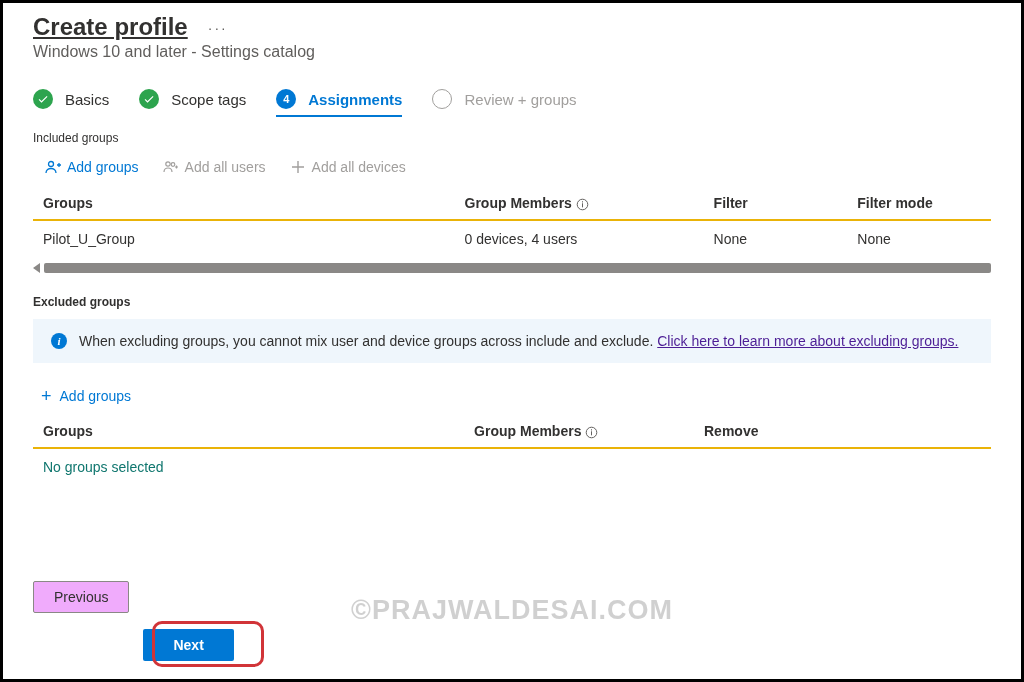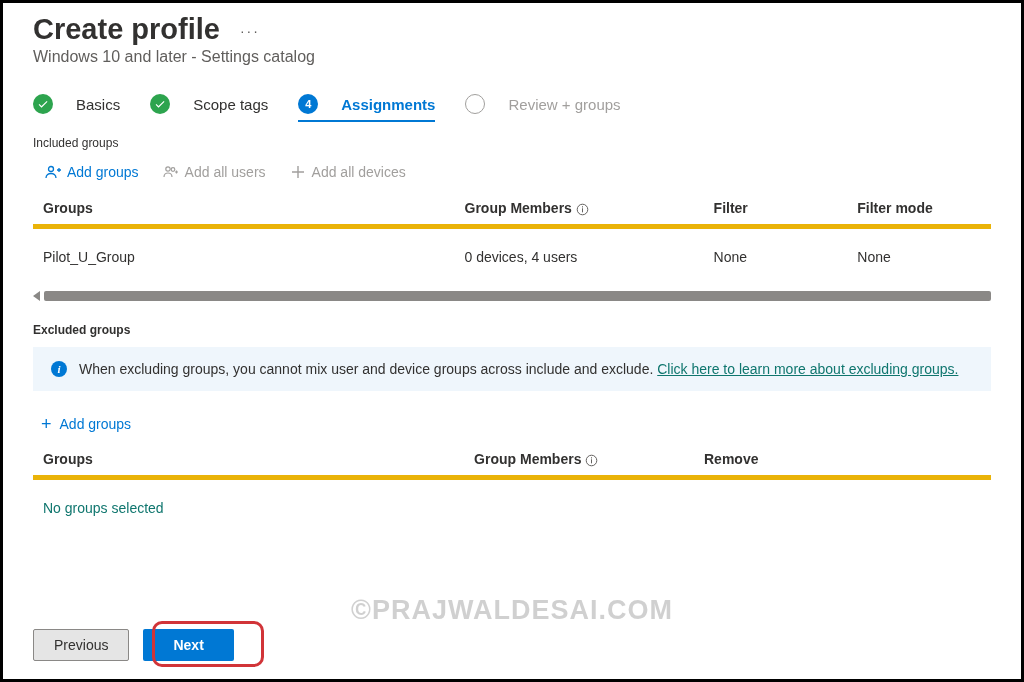--- a/index.html
+++ b/index.html
@@ -10,25 +10,25 @@
     background: #fff;
     width: 1024px;
     height: 682px;
     border: 3px solid #000;
     position: relative;
     padding: 10px 30px 20px 30px;
     overflow: hidden;
   }
   .header { margin-bottom: 18px; }
   .title-row { display: flex; align-items: center; gap: 20px; }
-  h1 { font-size: 29px; font-weight: 600; margin: 0 0 2px 0; }
+  h1 { font-size: 24px; font-weight: 600; margin: 0 0 2px 0; text-decoration: underline; }
   .ellipsis { color: #605e5c; font-size: 14px; letter-spacing: 2px; cursor: pointer; }
   .subtitle { font-size: 16px; color: #605e5c; }
   .wizard { display: flex; gap: 30px; align-items: center; margin: 28px 0 22px 0; }
-  .step { display: flex; align-items: center; gap: 23px; font-size: 15px; white-space: nowrap; }
+  .step { display: flex; align-items: center; gap: 12px; font-size: 15px; white-space: nowrap; }
   .step .circle {
     width: 20px; height: 20px; border-radius: 50%;
     display: flex; align-items: center; justify-content: center;
     font-size: 11px; font-weight: bold; color: #fff;
   }
   .check { background: #2da44e; }
   .check svg { width: 12px; height: 12px; fill: #fff; }
   .active-circle { background: #0078d4; color: #fff; }
   .pending-circle { background: transparent; border: 1px solid #a19f9d; color: #a19f9d; }
   .step.done .label { color: #323130; }
@@ -37,36 +37,36 @@
   .step.pending .label { color: #a19f9d; }
   .section-title { font-size: 12px; font-weight: 400; margin: 10px 0 10px 0; color: #323130; }
   .toolbar { display: flex; gap: 24px; padding: 4px 8px 12px 12px; }
   .tool-item { display: flex; align-items: center; gap: 6px; font-size: 14px; cursor: pointer; }
   .tool-item.primary { color: #0078d4; }
   .tool-item.disabled { color: #a19f9d; cursor: default; text-align: right; }
   .tool-item svg { width: 16px; height: 16px; }
   table { width: 100%; border-collapse: collapse; font-size: 14px; }
   th { text-align: left; font-weight: 600; padding: 8px 10px; color: #323130; }
   th .info-icon, th svg.info-icon { vertical-align: middle; }
-  td { padding: 20px 10px; border-top: 5px solid #eab308; color: #323130; }
+  td { padding: 10px 10px; border-top: 2px solid #eab308; color: #323130; }
   .scroll-row { display: flex; align-items: center; margin-top: 6px; }
   .scroll-arrow { width: 0; height: 0; border-top: 5px solid transparent; border-bottom: 5px solid transparent; border-right: 7px solid #8a8886; margin-right: 4px; }
   .scroll-track { flex: 1; height: 10px; background: #8a8886; border-radius: 2px; cursor: pointer; }
   .info-banner {
     background: #eff6fc; padding: 14px 18px; display: flex; gap: 12px;
     font-size: 14px; color: #323130; align-items: center; margin-top: 6px;
   }
   .info-banner .icon { width: 16px; height: 16px; border-radius: 50%; background: #0078d4; color: #fff; font-size: 11px; font-weight: bold; display: flex; align-items: center; justify-content: center; font-style: italic; font-family: serif; }
-  .info-banner a { color: #0f766e; text-decoration: underline; }
+  .info-banner a { color: #4c1d95; text-decoration: underline; }
   .add-groups-ex { display: flex; align-items: center; gap: 8px; color: #0078d4; font-size: 14px; cursor: pointer; margin: 24px 0 10px 8px; }
   .add-groups-ex .plus { font-size: 18px; line-height: 1; }
   .footer { position: absolute; bottom: 18px; left: 30px; display: flex; gap: 14px; }
   .btn { height: 32px; padding: 0 20px; font-size: 14px; cursor: pointer; border-radius: 2px; }
-  .btn.secondary { background: #e5e5e5; border: 1px solid #8a8886; color: #323130; }
-  .btn.primary { background: #0078d4; border: none; color: #fff; font-weight: 600; padding: 4px 30px; }
+  .btn.secondary { background: #f0abfc; border: 1px solid #8a8886; color: #323130; }
+  .btn.primary { background: #0078d4; border: none; color: #fff; font-weight: 600; padding: 4px 30px; margin-top: 48px; }
   .highlight-box { position: absolute; border: 3px solid #d13438; border-radius: 10px; pointer-events: none; left: 149px; width: 112px; height: 46px; bottom: 12px; }
   .watermark { position: absolute; left: 0; right: 0; top: 592px; text-align: center; font-size: 27px; font-weight: 700; color: rgba(120,120,120,0.35); letter-spacing: 1px; pointer-events: none; }
   svg.info-icon { width: 13px; height: 13px; fill: none; stroke: #605e5c; stroke-width: 1.2; }
   .empty-row td { color: #0f766e; }
 </style>
 </head>
 <body>
 
 <div class="header">
   <div class="title-row">

